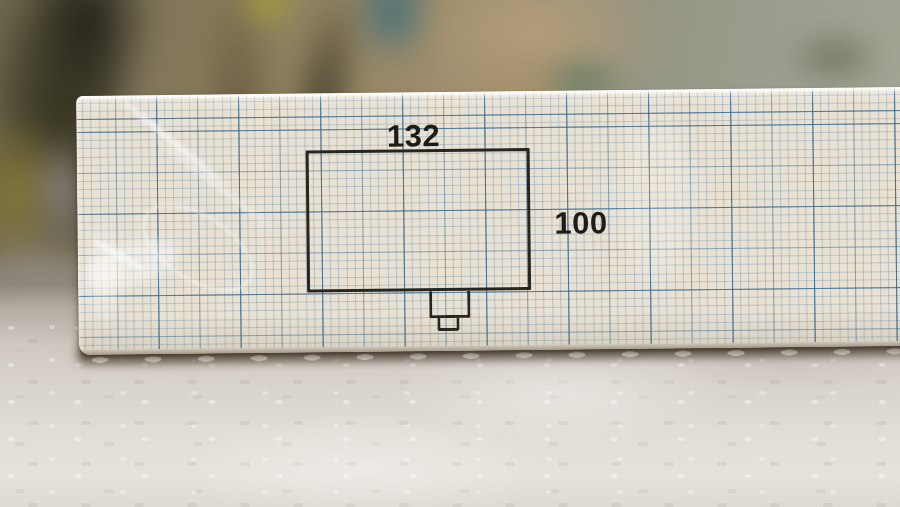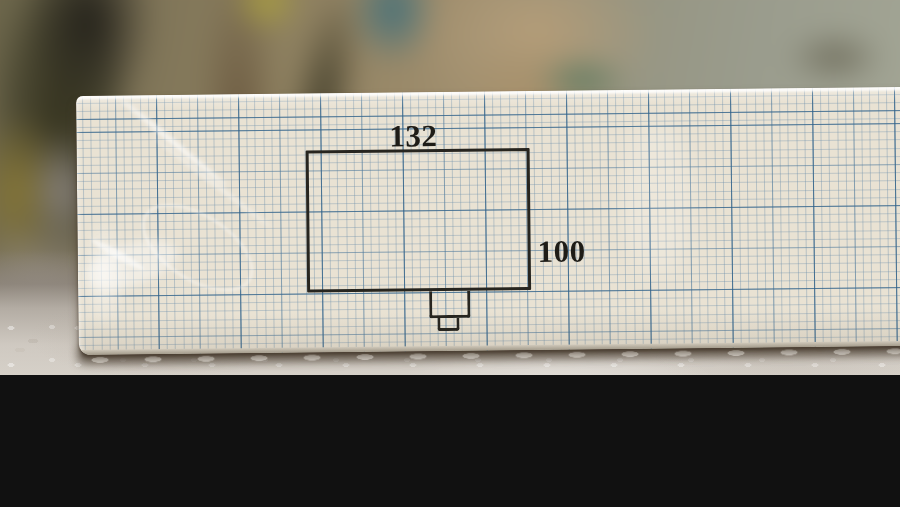--- a/index.html
+++ b/index.html
@@ -1,18 +1,18 @@
 <!DOCTYPE html>
 <html><head>
 <meta charset="utf-8">
 <style>
   html,body{margin:0;padding:0;background:#111;}
   .stage{
-    position:relative;width:900px;height:375px;overflow:hidden;
-    background:#c2410c;font-family:Liberation Serif, serif;
+    position:relative;width:900px;height:507px;overflow:hidden;
+    background:#c2410c;font-family:Liberation Sans, sans-serif;
   }
 
   
   .bg-art{
     position:absolute;left:-30px;top:-30px;width:980px;height:420px;
     filter:blur(13px);
     background:linear-gradient(100deg,#6a654a 0%,#7d7357 16%,#8c7f5f 30%,
       #9d8c6c 46%,#95937f 60%,#9a9c8d 76%,#a6a998 100%);
   }
   .blob{position:absolute;border-radius:50%;}
@@ -112,21 +112,21 @@
   .tab-inner{
     position:absolute;left:359px;top:226px;width:22px;height:13px;
     box-sizing:border-box;border:3px solid #27251f;border-top:none;
     border-radius:0 0 3px 3px;
   }
   .dim-label{
     position:absolute;color:#1e1c17;font-weight:bold;font-size:31px;
     line-height:1;letter-spacing:.5px;
   }
   .dim-width {left:306px;top:28px;width:62px;text-align:center;}
-  .dim-height{left:460px;top:117px;margin-top:28px;}
+  .dim-height{left:477px;top:117px;}
 
   
   .streak{position:absolute;background:rgba(255,255,255,.65);border-radius:50%;}
   .s1{left:30px; top:45px; width:135px;height:6px;transform:rotate(40deg);filter:blur(2px);}
   .s2{left:60px; top:85px; width:150px;height:5px;transform:rotate(38deg);filter:blur(2px);opacity:.6;}
   .s3{left:58px; top:120px;width:120px;height:62px;background:transparent;
       border:2px solid rgba(255,255,255,.55);transform:rotate(33deg);filter:blur(1.5px);}
   .s4{left:2px;  top:120px;width:48px; height:115px;background:radial-gradient(closest-side,rgba(255,255,255,.55),rgba(255,255,255,0));filter:blur(3px);}
   .s5{left:6px;  top:148px;width:95px; height:42px;background:rgba(255,255,255,.38);transform:rotate(-16deg);filter:blur(4px);}
   .s6{left:545px;top:35px; width:70px; height:150px;background:rgba(255,255,255,.16);filter:blur(9px);}

